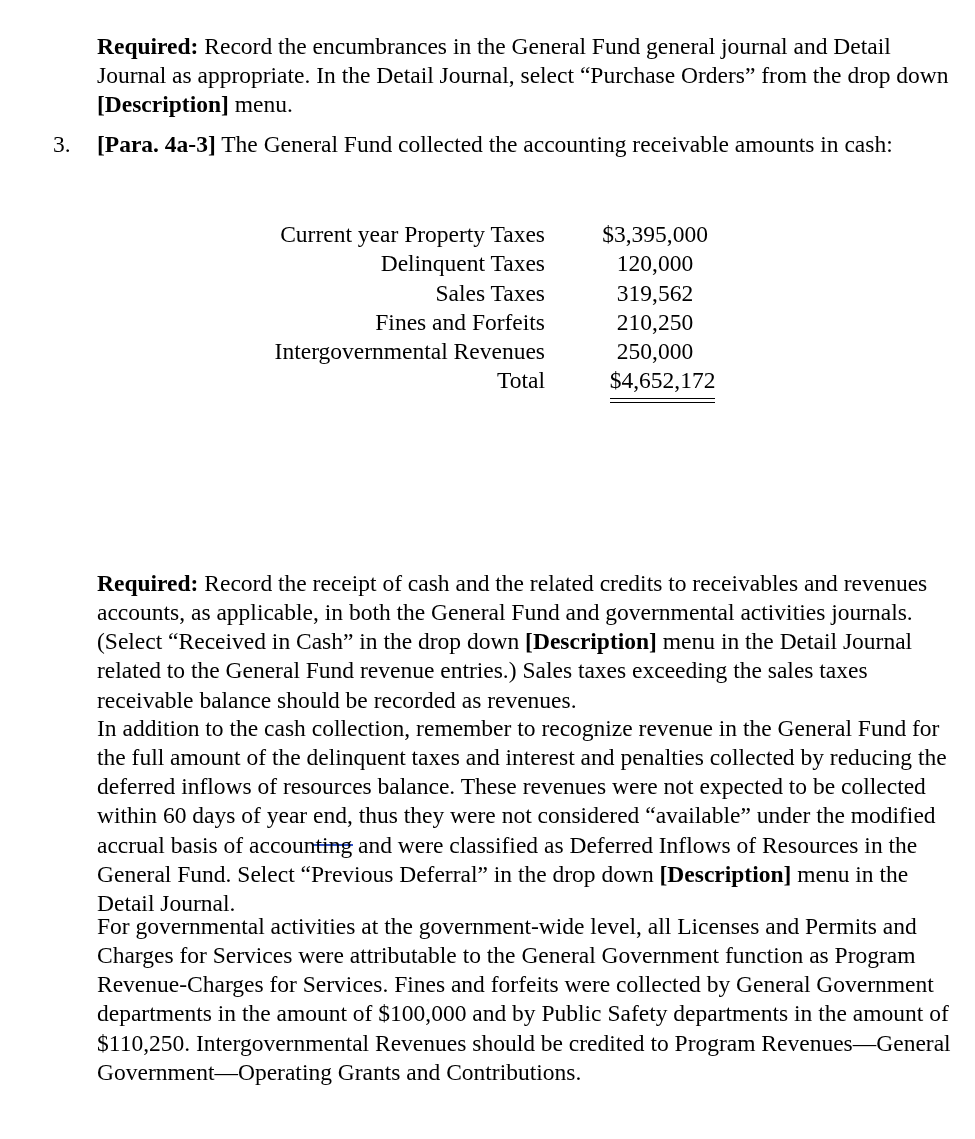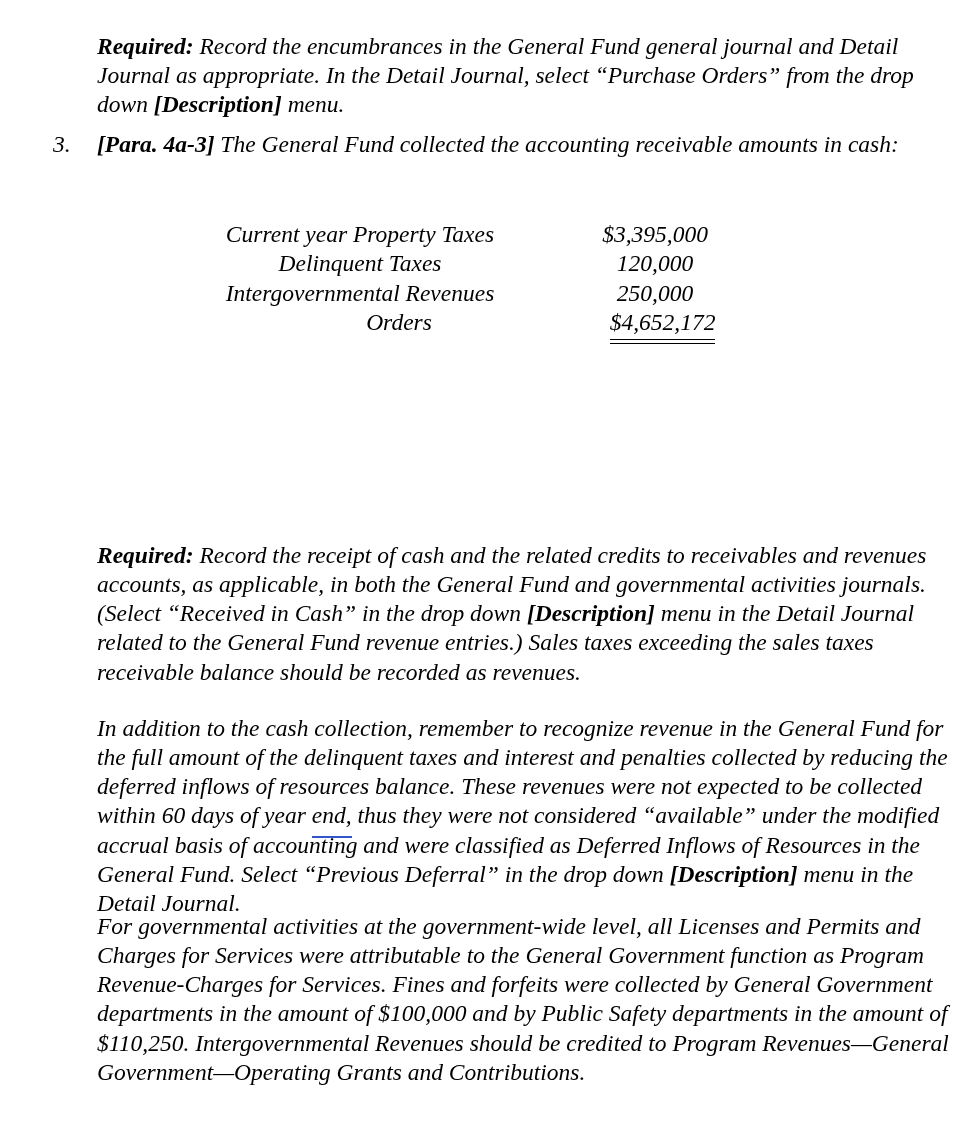--- a/index.html
+++ b/index.html
@@ -14,21 +14,20 @@
     font-family: "Liberation Serif", "DejaVu Serif", serif;
     color: #000000;
     overflow: hidden;
   }
   .page {
     position: relative;
     width: 825px;
     height: 1139px;
     box-sizing: border-box;
     padding: 0;
-    font-style: italic;
   }
 
   
   .para {
     position: absolute;
     left: 97px;
     width: 855px;
     font-size: 23.5px;
     line-height: 29.3px;
     text-align: left;
@@ -68,21 +67,21 @@
     border-collapse: collapse;
     font-size: 23.5px;
     line-height: 29.3px;
   }
   .amount-table td {
     padding: 0;
     vertical-align: baseline;
     white-space: nowrap;
   }
   .amount-table td.label {
-    text-align: center;
+    text-align: right;
     padding-right: 10px;
   }
   .amount-table td.value {
     text-align: center;
     width: 200px;
   }
   .amount-table tr.total-row td.label {
     padding-left: 78px;
   }
   
@@ -105,27 +104,27 @@
     position: absolute;
     left: 0;
     right: 0;
     bottom: -5px;
     border-bottom: 1.6px solid #000;
   }
 
   
   .grammar-mark {
     border-bottom: 2.4px solid #3355cc;
-    padding-bottom: 8px;
+    padding-bottom: 16px;
   }
 
   
   #p-required-1 { top: 8px; }
   #li-3         { top: 130px; }
-  #p-required-2 { top: 517px; }
+  #p-required-2 { top: 545px; }
   #p-addition   { top: 690px; }
   #p-govt       { top: 888px; }
 </style>
 </head>
 <body>
 
 <div class="page">
 
   <p class="para" id="p-required-1">
     <span class="b">Required:</span><span>  Record the encumbrances in the General Fund general journal and Detail Journal as appropriate.  In the Detail Journal, select “Purchase Orders” from the drop down </span><span class="b">[Description]</span><span> menu.</span>
@@ -142,25 +141,33 @@
     <tbody>
       <tr>
         <td class="label">Current year Property Taxes</td>
         <td class="value"><span>$3,395,000</span></td>
       </tr>
       <tr>
         <td class="label">Delinquent Taxes</td>
         <td class="value"><span>120,000</span></td>
       </tr>
       <tr>
+        <td class="label">Sales Taxes</td>
+        <td class="value"><span>319,562</span></td>
+      </tr>
+      <tr>
+        <td class="label">Fines and Forfeits</td>
+        <td class="value"><span>210,250</span></td>
+      </tr>
+      <tr>
         <td class="label">Intergovernmental Revenues</td>
         <td class="value"><span>250,000</span></td>
       </tr>
       <tr class="total-row">
-        <td class="label">Orders</td>
+        <td class="label">Total</td>
         <td class="value"><span class="dbl">$4,652,172</span></td>
       </tr>
     </tbody>
   </table>
 
   <p class="para wide" id="p-required-2">
     <span class="b">Required:</span><span>  Record the receipt of cash and the related credits to receivables and revenues accounts, as applicable, in both the General Fund and governmental activities journals. (Select “Received in Cash” in the drop down </span><span class="b">[Description]</span><span> menu in the Detail Journal related to the General Fund revenue entries.)  Sales taxes exceeding the sales taxes receivable balance should be recorded as revenues.</span>
   </p>
 
   <p class="para wide" id="p-addition">

